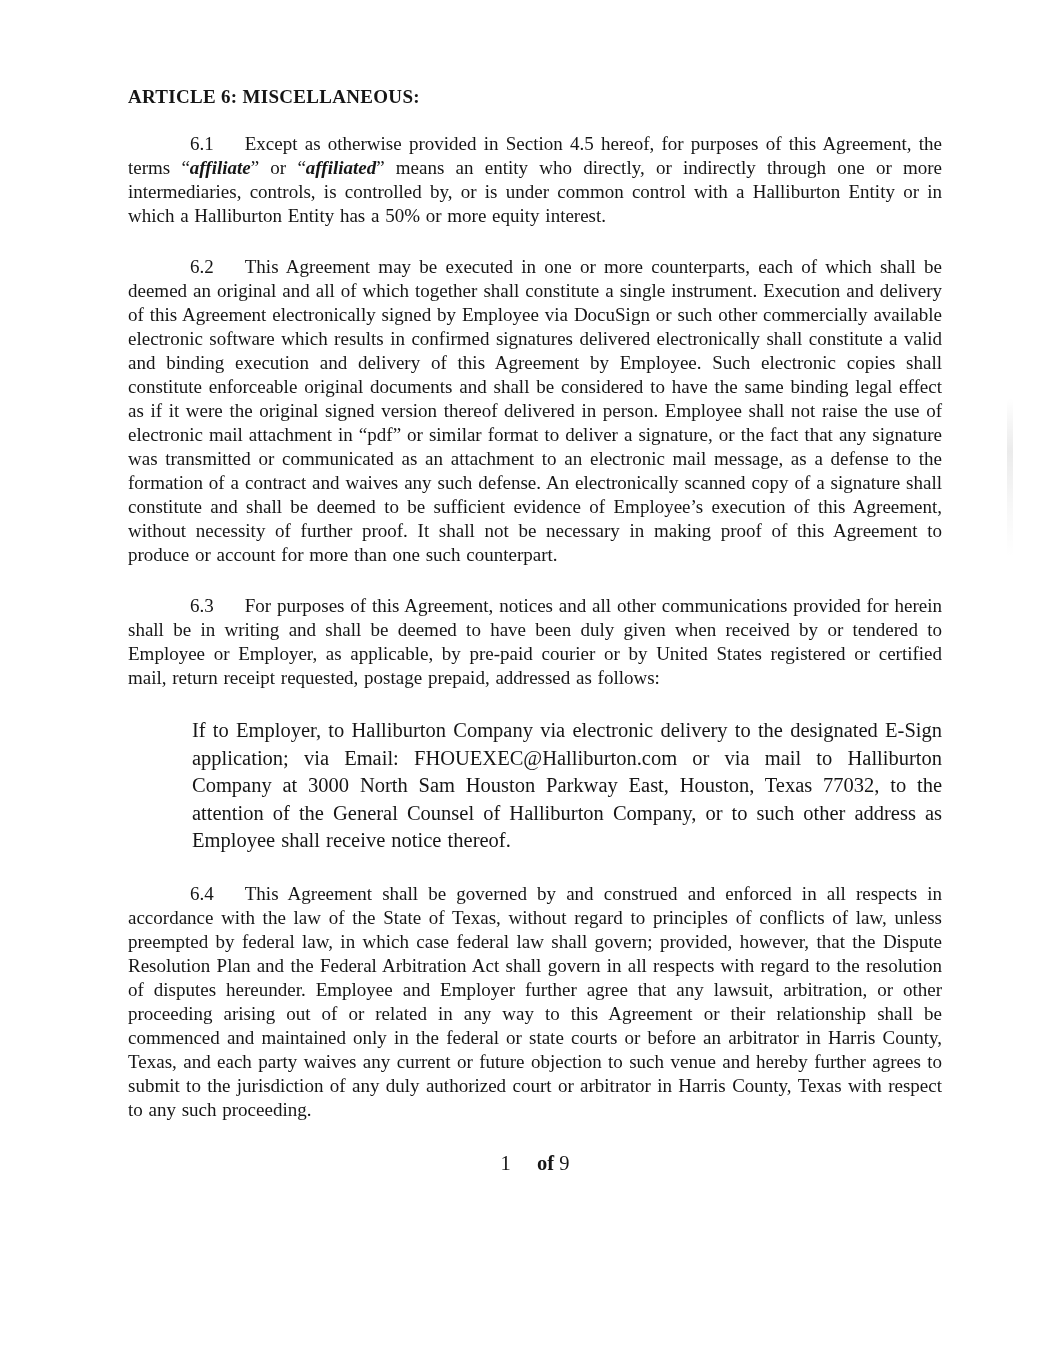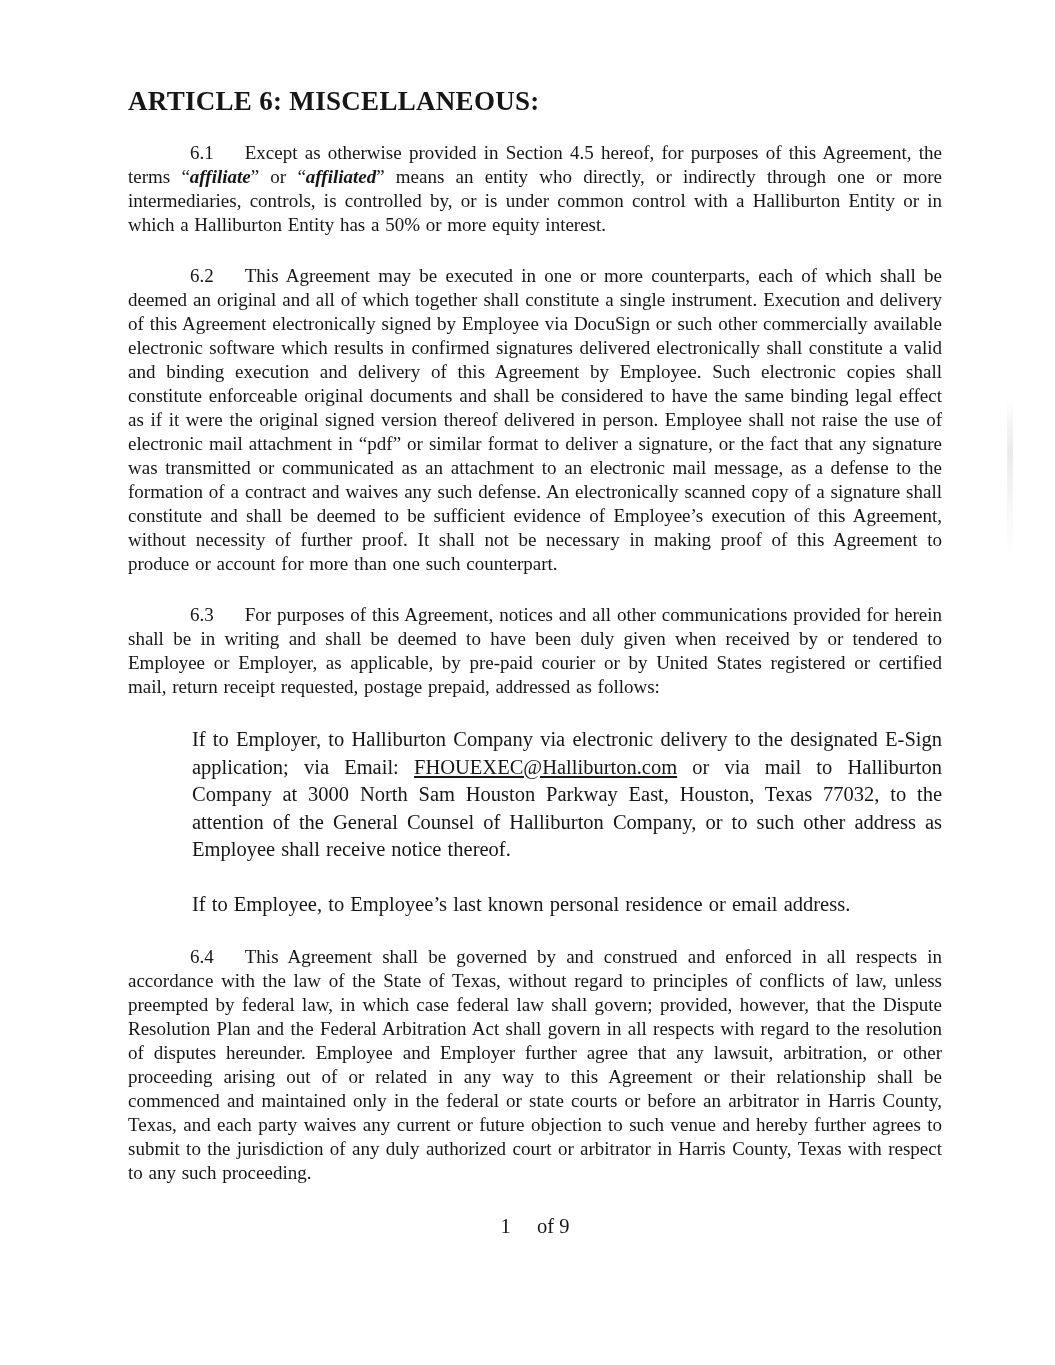--- a/index.html
+++ b/index.html
@@ -12,21 +12,21 @@
     color: #161616;
   }
   .page {
     width: 1055px;
     height: 1365px;
     padding: 86px 113px 0 128px;
     background: #ffffff;
     position: relative;
   }
   .heading {
-    font-size: 27px;
+    font-size: 19px;
     font-weight: bold;
     letter-spacing: 0.3px;
     margin-bottom: 24px;
   }
   .para {
     font-size: 19px;
     line-height: 24px;
     text-align: justify;
     text-indent: 62px;
     margin-top: 27px;
@@ -37,30 +37,29 @@
   .bi { font-weight: bold; font-style: italic; }
   .notice {
     font-size: 20.5px;
     line-height: 27.5px;
     text-align: justify;
     margin: 27px 0 0 64px;
     word-spacing: 1px;
   }
   .email-link {
     color: inherit;
-    text-decoration: underline;
     cursor: pointer;
   }
   .footer {
     margin-top: 28px;
     text-align: center;
     font-size: 20.5px;
     line-height: 27.5px;
   }
-  .footer .bold { font-weight: normal; margin-left: 21px; }
+  .footer .bold { font-weight: bold; margin-left: 21px; }
   
   .scan-smudge {
     position: absolute;
     right: 42px;
     top: 398px;
     width: 6px;
     height: 160px;
     background: linear-gradient(#00000000, #00000014, #00000008, #00000000);
     border-radius: 3px;
   }
@@ -73,21 +72,20 @@
   <div class="heading">ARTICLE 6: MISCELLANEOUS:</div>
 
   <p class="para" style="margin-top:0;"><span class="secnum">6.1</span><span class="tab"></span><span>Except as otherwise provided in Section 4.5 hereof, for purposes of this Agreement, the terms “</span><span class="bi">affiliate</span><span>” or “</span><span class="bi">affiliated</span><span>” means an entity who directly, or indirectly through one or more intermediaries, controls, is controlled by, or is under common control with a Halliburton Entity or in which a Halliburton Entity has a 50% or more equity interest.</span></p>
 
   <p class="para"><span class="secnum">6.2</span><span class="tab"></span><span>This Agreement may be executed in one or more counterparts, each of which shall be deemed an original and all of which together shall constitute a single instrument.  Execution and delivery of this Agreement electronically signed by Employee via DocuSign or such other commercially available electronic software which results in confirmed signatures delivered electronically shall constitute a valid and binding execution and delivery of this Agreement by Employee.  Such electronic copies shall constitute enforceable original documents and shall be considered to have the same binding legal effect as if it were the original signed version thereof delivered in person.  Employee shall not raise the use of electronic mail attachment in “pdf” or similar format to deliver a signature, or the fact that any signature was transmitted or communicated as an attachment to an electronic mail message, as a defense to the formation of a contract and waives any such defense.  An electronically scanned copy of a signature shall constitute and shall be deemed to be sufficient evidence of Employee’s execution of this Agreement, without necessity of further proof.  It shall not be necessary in making proof of this Agreement to produce or account for more than one such counterpart.</span></p>
 
   <p class="para"><span class="secnum">6.3</span><span class="tab"></span><span>For purposes of this Agreement, notices and all other communications provided for herein shall be in writing and shall be deemed to have been duly given when received by or tendered to Employee or Employer, as applicable, by pre-paid courier or by United States registered or certified mail, return receipt requested, postage prepaid, addressed as follows:</span></p>
 
   <p class="notice"><span>If to Employer, to Halliburton Company via electronic delivery to the designated E-Sign application;  via Email: </span><span class="email-link">FHOUEXEC@Halliburton.com</span><span> or  via mail to Halliburton Company at 3000 North Sam Houston Parkway East, Houston, Texas 77032, to the attention of the General Counsel of Halliburton Company, or to such other address as Employee shall receive notice thereof.</span></p>
 
-  <p class="notice"><span>If to Employee, to Employee’s last known personal residence or email address.</span></p>
 
   <p class="para"><span class="secnum">6.4</span><span class="tab"></span><span>This Agreement shall be governed by and construed and enforced in all respects in accordance with the law of the State of Texas, without regard to principles of conflicts of law, unless preempted by federal law, in which case federal law shall govern; provided, however, that the Dispute Resolution Plan and the Federal Arbitration Act shall govern in all respects with regard to the resolution of disputes hereunder.  Employee and Employer further agree that any lawsuit, arbitration, or other proceeding arising out of or related in any way to this Agreement or their relationship shall be commenced and maintained only in the federal or state courts or before an arbitrator in Harris County, Texas, and each party waives any current or future objection to such venue and hereby further agrees to submit to the jurisdiction of any duly authorized court or arbitrator in Harris County, Texas with respect to any such proceeding.</span></p>
 
   <div class="footer"><span>1</span> <span class="bold">of</span> <span>9</span></div>
 
   <div class="scan-smudge"></div>
 
 </div>
 
 </body></html>

